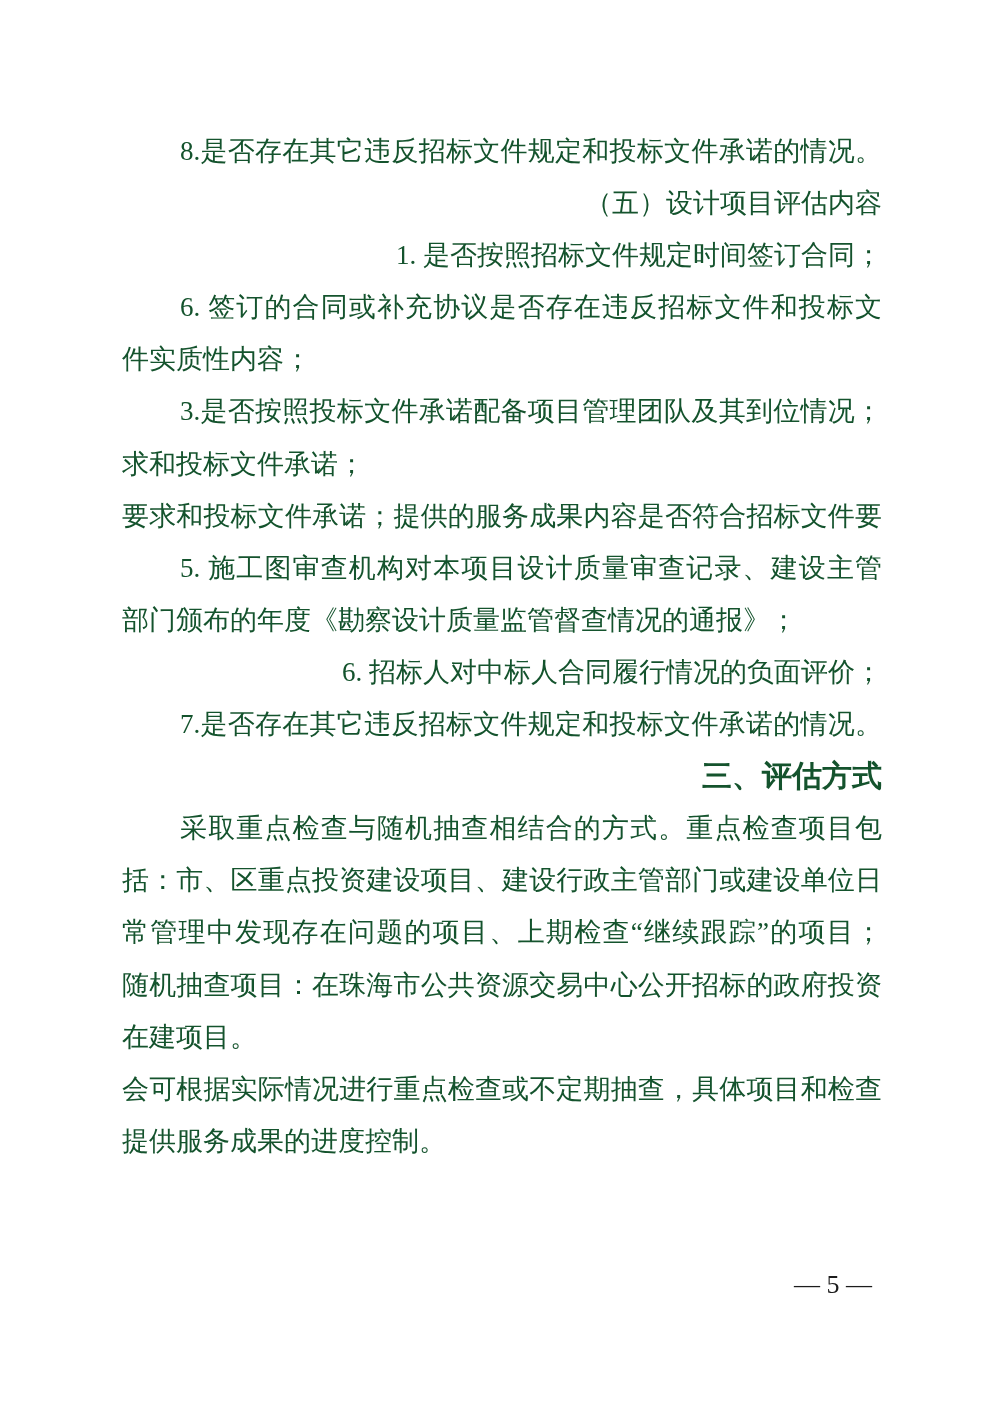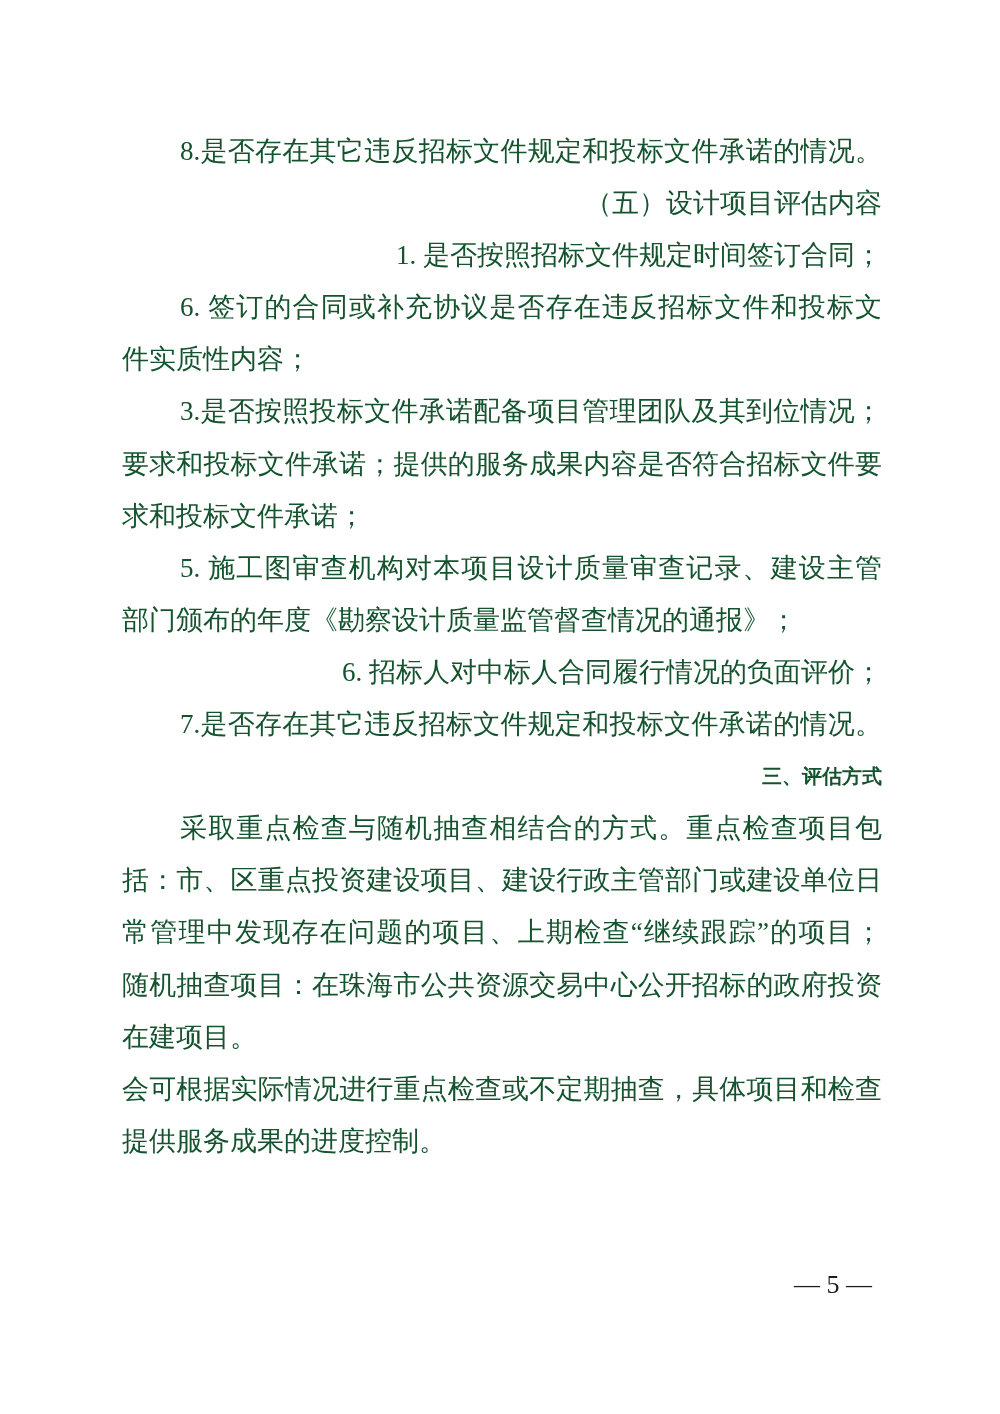--- a/index.html
+++ b/index.html
@@ -37,21 +37,21 @@
   
   .fill {
     text-align: justify;
     text-align-last: justify;
     text-justify: inter-character;
   }
   
   .heading {
     font-family: Liberation Serif, serif;
     font-weight: bold;
-    font-size: 20px;
+    font-size: 30px;
   }
   .page-number {
     position: absolute;
     top: 1270px;
     right: 128px;
     font-family: "Liberation Serif", "DejaVu Serif", serif;
     font-size: 26px;
     color: #1c1c1c;
     white-space: nowrap;
   }
@@ -60,22 +60,22 @@
 <body>
 
 <div class="page">
   <div class="body-text">
     <div class="line ind fill">8.是否存在其它违反招标文件规定和投标文件承诺的情况。</div>
     <div class="line ind">（五）设计项目评估内容</div>
     <div class="line ind">1. 是否按照招标文件规定时间签订合同；</div>
     <div class="line ind fill">6. 签订的合同或补充协议是否存在违反招标文件和投标文</div>
     <div class="line">件实质性内容；</div>
     <div class="line ind fill">3.是否按照投标文件承诺配备项目管理团队及其到位情况；</div>
+    <div class="line">求和投标文件承诺；</div>
     <div class="line fill">要求和投标文件承诺；提供的服务成果内容是否符合招标文件要</div>
-    <div class="line">求和投标文件承诺；</div>
     <div class="line ind fill">5. 施工图审查机构对本项目设计质量审查记录、建设主管</div>
     <div class="line">部门颁布的年度《勘察设计质量监管督查情况的通报》；</div>
     <div class="line ind">6. 招标人对中标人合同履行情况的负面评价；</div>
     <div class="line ind fill">7.是否存在其它违反招标文件规定和投标文件承诺的情况。</div>
     <div class="line ind heading">三、评估方式</div>
     <div class="line ind fill">采取重点检查与随机抽查相结合的方式。重点检查项目包</div>
     <div class="line fill">括：市、区重点投资建设项目、建设行政主管部门或建设单位日</div>
     <div class="line fill">常管理中发现存在问题的项目、上期检查“继续跟踪”的项目；</div>
     <div class="line fill">随机抽查项目：在珠海市公共资源交易中心公开招标的政府投资</div>
     <div class="line">在建项目。</div>

